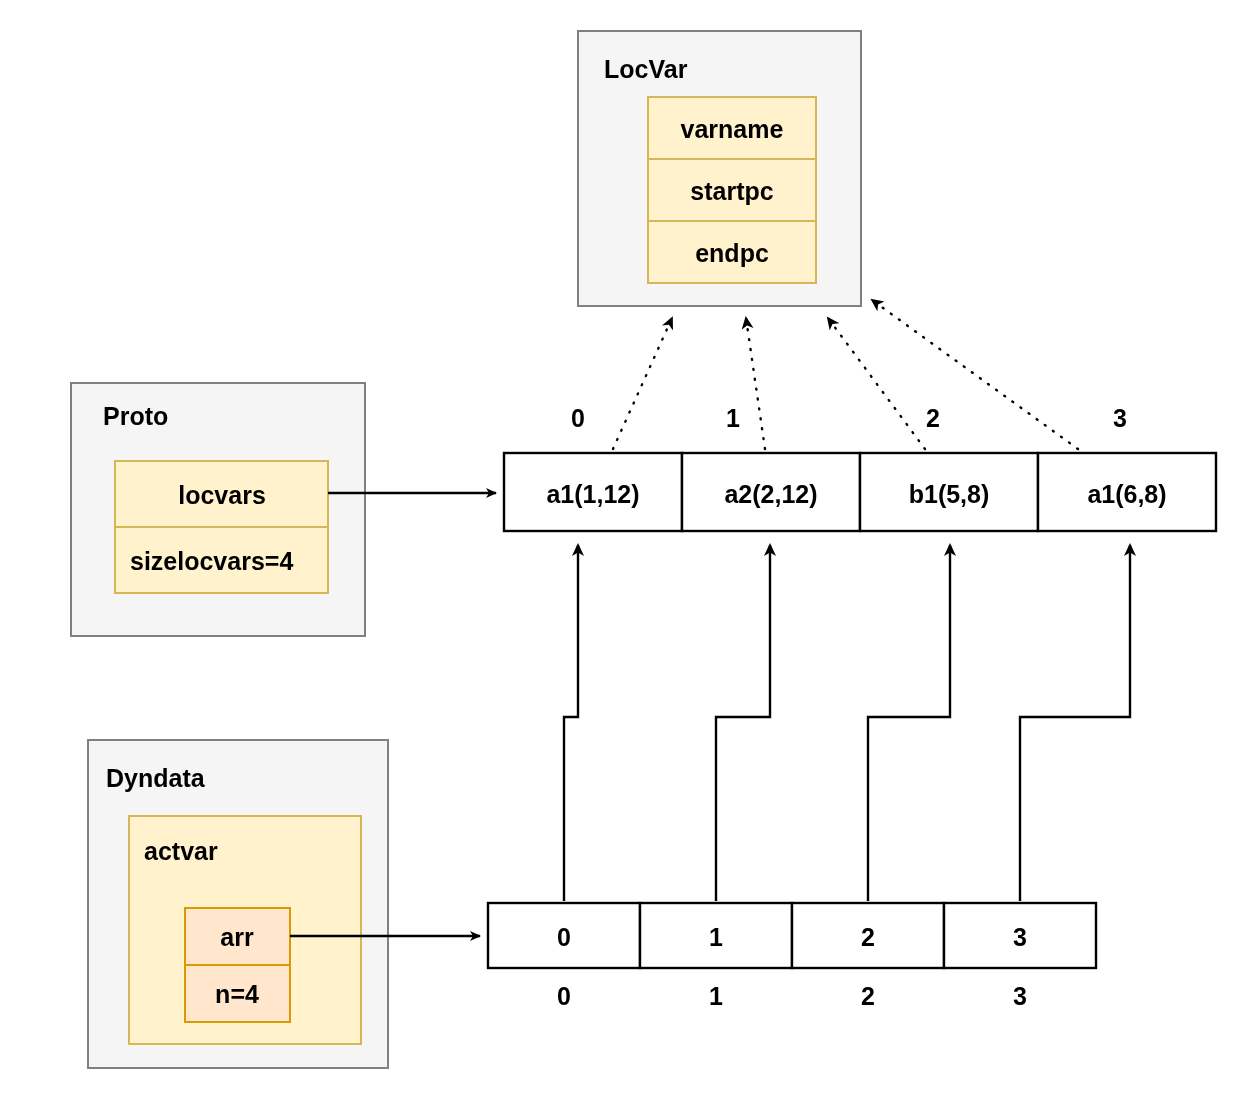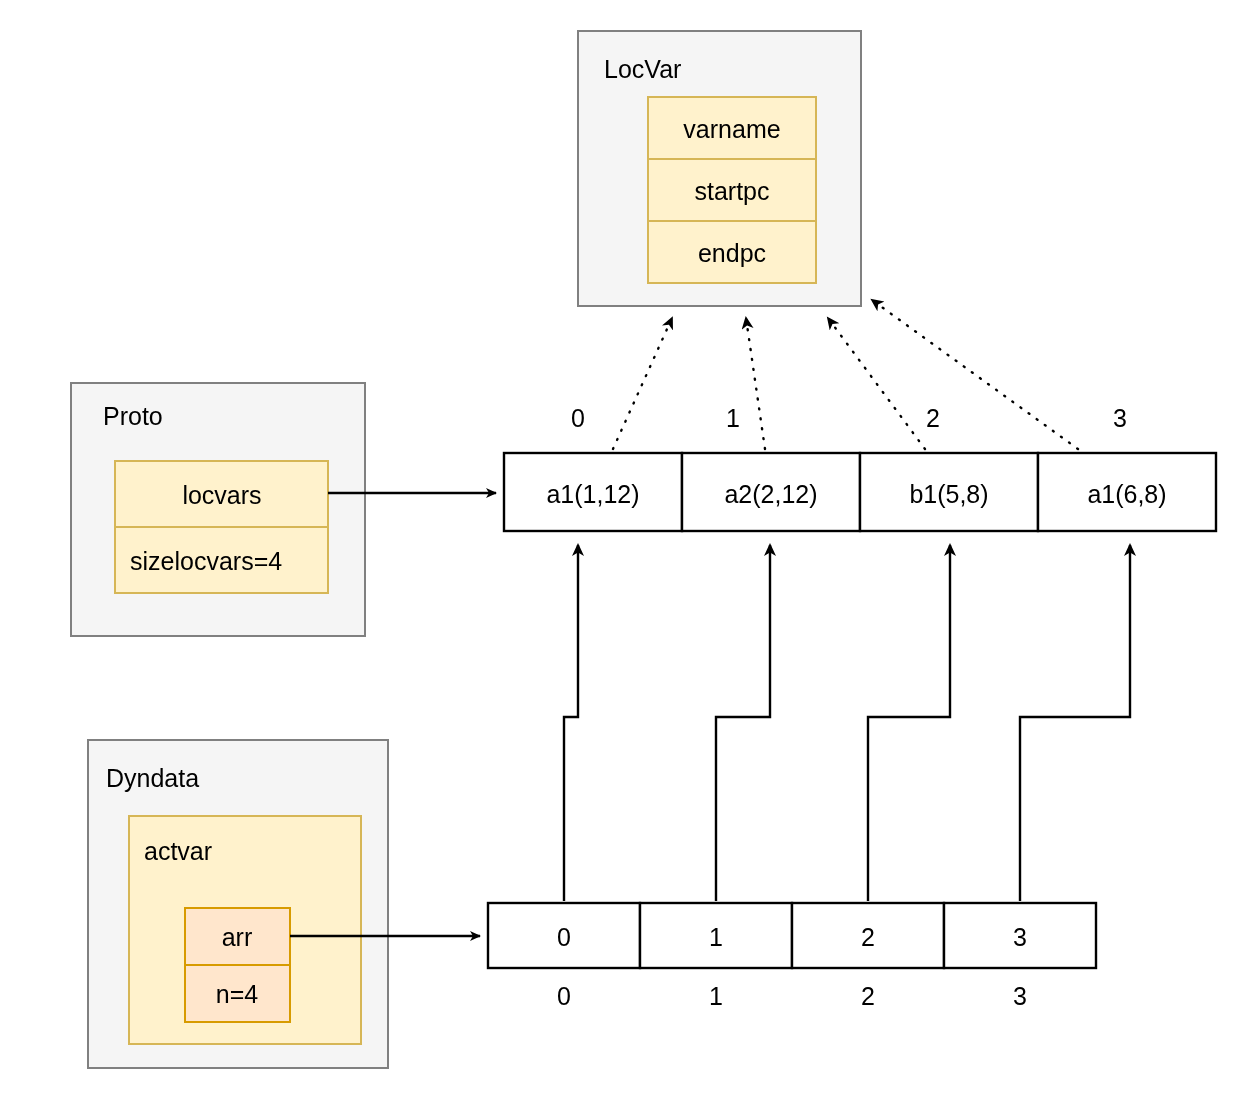--- a/index.html
+++ b/index.html
@@ -1,17 +1,17 @@
 <!DOCTYPE html>
 <html><head>
 <meta charset="utf-8">
 <style>
   html,body{margin:0;padding:0;background:#ffffff;}
   body{width:1249px;height:1103px;font-family:"Liberation Sans",sans-serif;overflow:hidden;}
-  #stage{position:relative;width:1249px;height:1103px;}
+  #stage{position:relative;width:1249px;height:1103px;font-weight:bold;}
   svg{position:absolute;left:0;top:0;}
   text{font-family:"Liberation Sans",sans-serif;fill:#000000;}
   .container-box{fill:#F5F5F5;stroke:#808080;stroke-width:2;}
   .yellow-box{fill:#FFF2CC;stroke:#D6B656;stroke-width:2;}
   .orange-box{fill:#FFE6CC;stroke:#D79B00;stroke-width:2;}
   .cell{fill:#FFFFFF;stroke:#000000;stroke-width:2.4;}
   .title-label{font-size:25px;}
   .field-label{font-size:25px;text-anchor:middle;}
   .field-label-left{font-size:25px;}
   .cell-label{font-size:25px;text-anchor:middle;}

